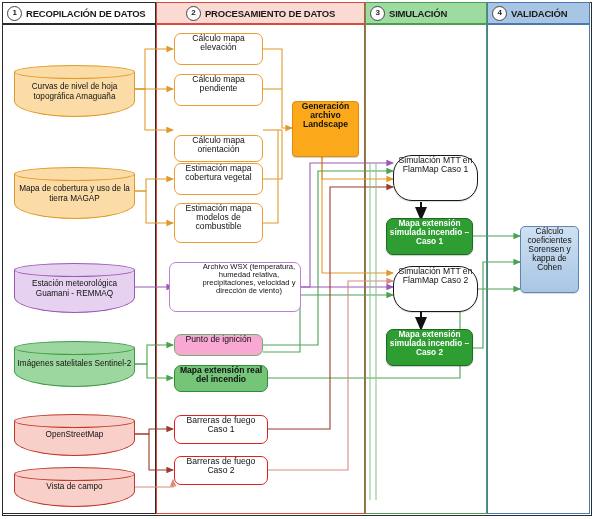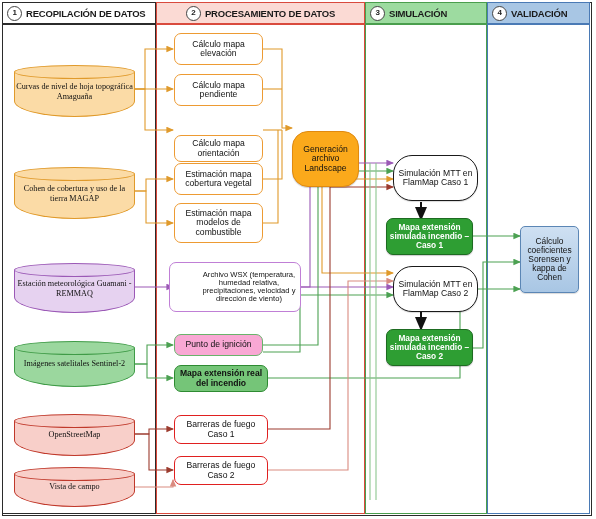--- a/index.html
+++ b/index.html
@@ -8,35 +8,35 @@
   #frame{position:absolute;left:2px;top:2px;width:590px;height:514px;border:1.5px solid #2b2b2b;box-sizing:border-box;}
   .col-body{position:absolute;box-sizing:border-box;border-style:solid;border-width:1px;top:24px;}
   .col-head{position:absolute;box-sizing:border-box;height:22px;top:2px;border:1px solid #000;
             display:flex;align-items:center;gap:4px;padding-left:4px;font-size:9.5px;font-weight:700;
             letter-spacing:-0.2px;color:#1a1a1a;white-space:nowrap;}
   .numcircle{width:13px;height:13px;border-radius:50%;border:1px solid #444;background:#fff;
              display:inline-flex;align-items:center;justify-content:center;font-size:8px;font-weight:700;
              flex:0 0 auto;color:#222;line-height:1;}
 
   
-  .node{position:absolute;box-sizing:border-box;display:flex;align-items:center;justify-content:center;
+  .node{position:absolute;box-sizing:border-box;display:flex;align-items:flex-start;justify-content:center;
         text-align:center;line-height:1.06;z-index:6;}
   .cyl{position:absolute;box-sizing:border-box;z-index:6;}
   .cyl .body{position:absolute;left:0;right:0;top:7px;bottom:0;border-left:1.6px solid var(--st);
              border-right:1.6px solid var(--st);border-bottom:1.6px solid var(--st);
              background:var(--fl);border-radius:0 0 50% 50%/0 0 16px 16px;}
   .cyl .top{position:absolute;left:0;right:0;top:0;height:14px;border:1.6px solid var(--st);
             background:var(--fl);border-radius:50%;box-sizing:border-box;}
   .cyl .lbl{position:absolute;left:2px;right:2px;top:50%;transform:translateY(-48%);text-align:center;
-            font-family:Liberation Serif, serif;font-size:8.2px;color:#111;line-height:1.2;z-index:2;}
+            font-family:Liberation Sans, sans-serif;font-size:8.2px;color:#111;line-height:1.2;z-index:2;}
 
   .rbox{border-radius:7px;font-size:8.6px;}
   .orangebox{border:1.5px solid #ED9B33;background:#fff;color:#111;}
-  .orangefill{border:1.5px solid #E08A10;background:#FBA91B;color:#111;font-weight:400;
-              border-radius:16px;box-shadow:0 1px 1px rgba(0,0,0,.18);margin-top:30px;}
+  .orangefill{border:1.5px solid #E08A10;background:#FBA91B;color:#111;font-weight:700;
+              border-radius:4px;box-shadow:0 1px 1px rgba(0,0,0,.18);}
   .purplebox{border:1.5px solid #C07FD6;background:#fff;color:#111;padding-left:28px;}
   .greenbox{border:1.5px solid #69B36B;background:#f9a8d4;color:#111;}
   .greenfill{border:1.5px solid #2E8B32;background:#75C578;color:#111;}
   .greendark{border:1.5px solid #1d6b21;background:#2E9E33;color:#fff;font-weight:700;
              box-shadow:0 1px 1px rgba(0,0,0,.2);}
   .redbox{border:1.8px solid #E02020;background:#fff;color:#111;}
   .blackbox{border:1.8px solid #1a1a1a;background:#fff;color:#111;border-radius:19px;
             box-shadow:0 1px 1px rgba(0,0,0,.15);}
   .bluebox{border:1.3px solid #5B86B5;background:linear-gradient(180deg,#cfe0f2 0%,#a8c6e4 100%);
            color:#111;border-radius:5px;box-shadow:0 1px 1px rgba(0,0,0,.15);}
@@ -155,21 +155,21 @@
 
   <div class="cyl" style="left:14px;top:65px;width:121px;height:52px;--st:#E09A2B;--fl:#FBDBA6;">
     <div class="body"></div>
     <div class="top"></div>
     <div class="lbl">Curvas de nivel de hoja topográfica Amaguaña</div>
   </div>
 
   <div class="cyl" style="left:14px;top:167px;width:121px;height:52px;--st:#E09A2B;--fl:#FBDBA6;">
     <div class="body"></div>
     <div class="top"></div>
-    <div class="lbl">Cohen de cobertura y uso de la tierra MAGAP</div>
+    <div class="lbl">Mapa de cobertura y uso de la tierra MAGAP</div>
   </div>
 
   <div class="cyl" style="left:14px;top:263px;width:121px;height:50px;--st:#9B59B6;--fl:#E6D2F0;">
     <div class="body"></div>
     <div class="top"></div>
     <div class="lbl">Estación meteorológica Guamani - REMMAQ</div>
   </div>
 
   <div class="cyl" style="left:14px;top:341px;width:121px;height:46px;--st:#3F9B47;--fl:#9BD79E;">
     <div class="body"></div>

